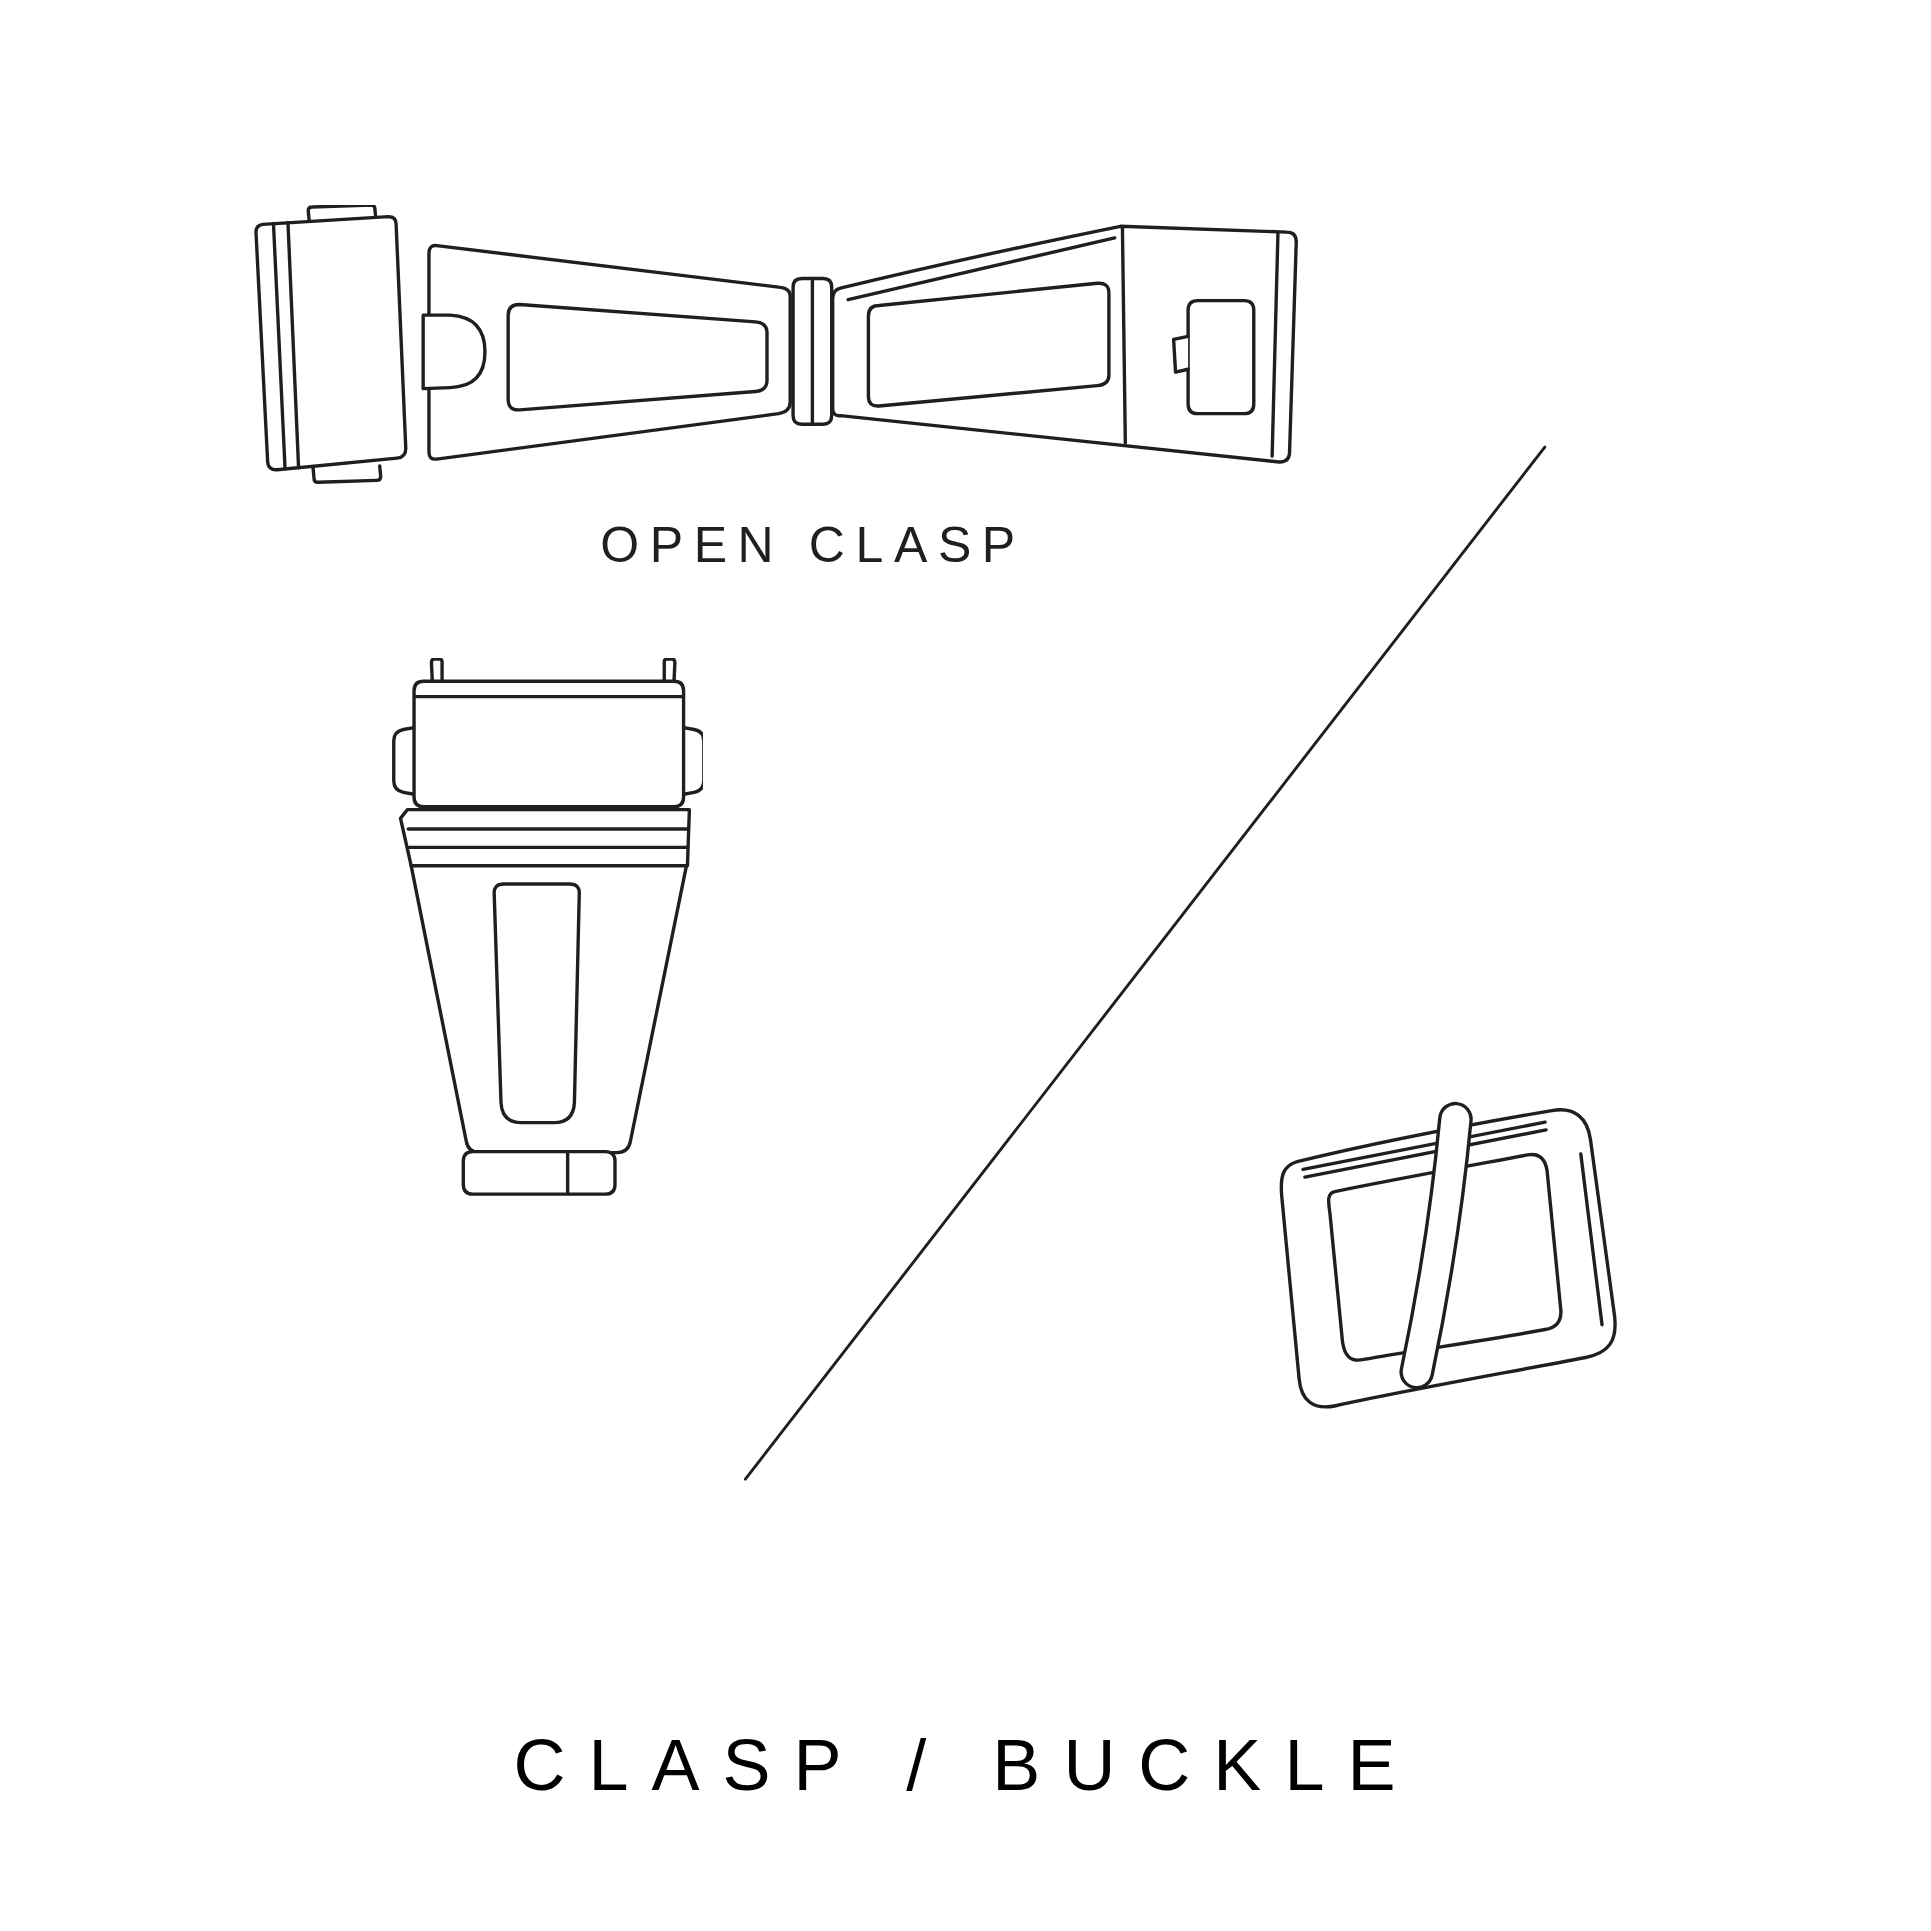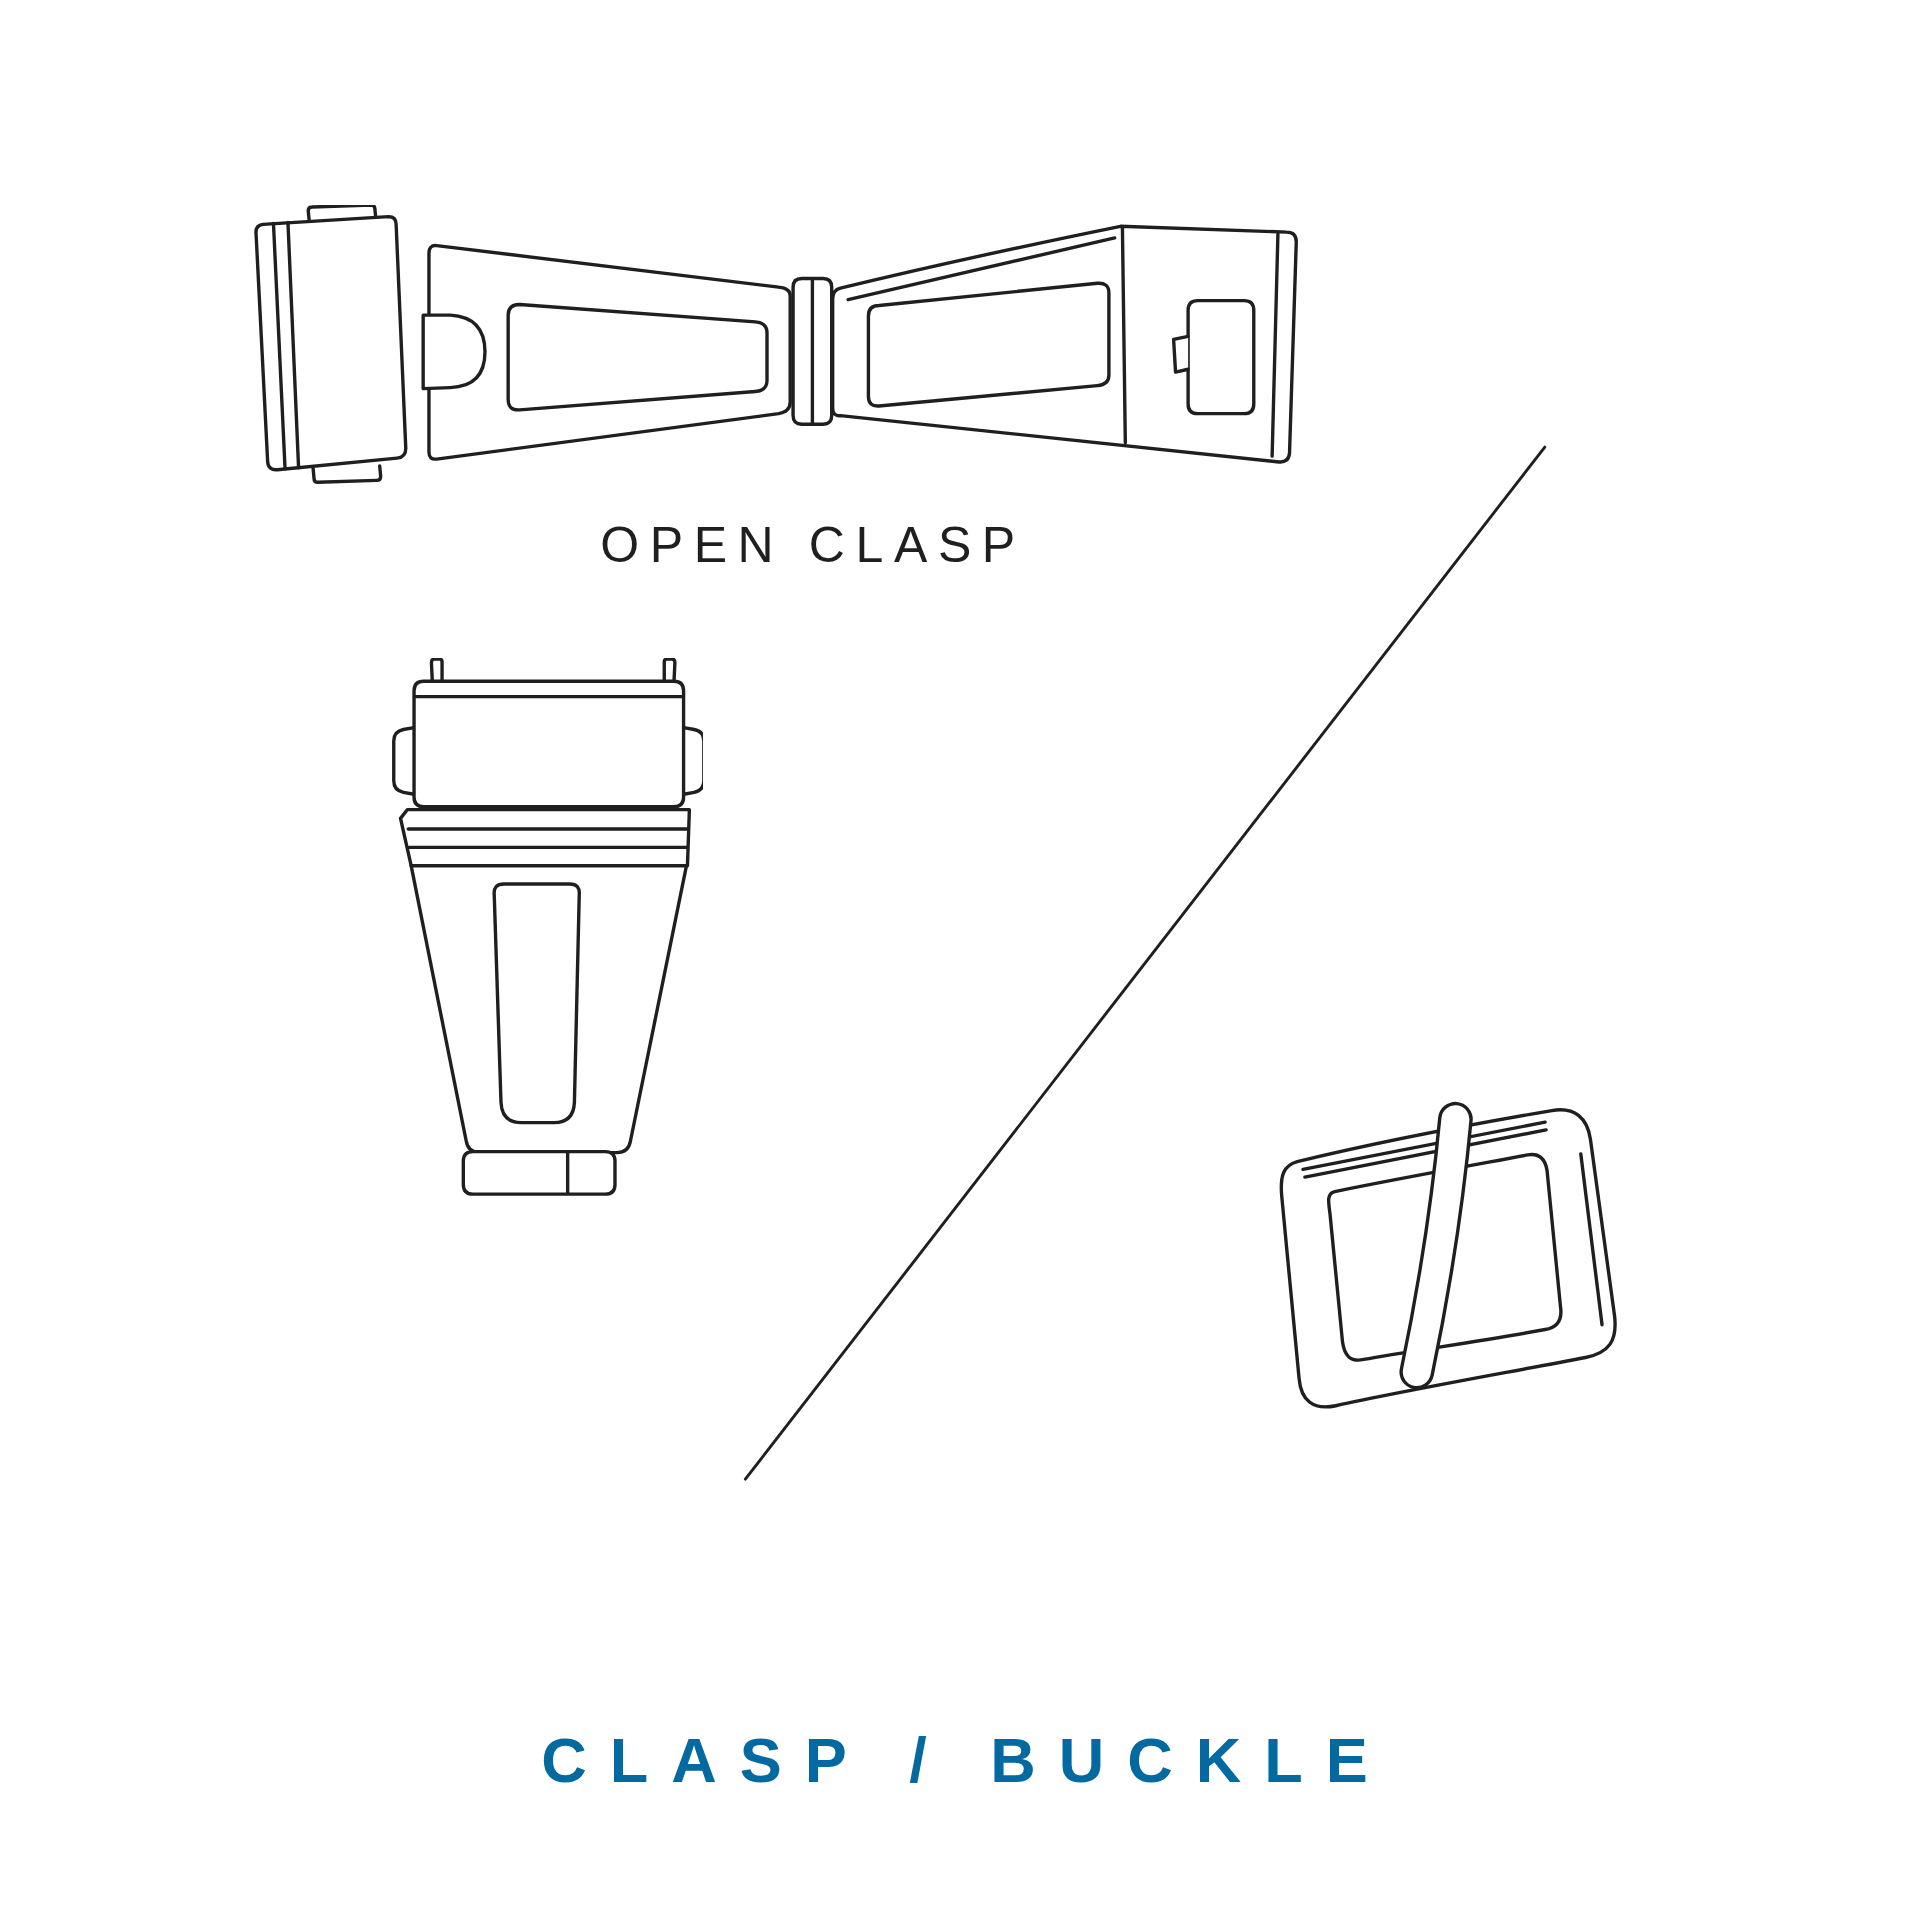--- a/index.html
+++ b/index.html
@@ -20,25 +20,25 @@
     transform: translateX(-50%);
     color: #1f1f1f;
     font-size: 50px;
     letter-spacing: 10.6px;
     white-space: nowrap;
     font-weight: 400;
   }
   .page-title {
     position: absolute;
     transform: translateX(-50%);
-    color: #0369a1;
-    font-size: 63px;
+    color: #000000;
+    font-size: 72px;
     letter-spacing: 23px;
     white-space: nowrap;
-    font-weight: 700;
+    font-weight: 400;
   }
   svg path, svg line, svg circle { vector-effect: none; }
 </style>
 </head>
 <body>
 
 <div id="canvas">
 
   <svg class="illus" style="left:0; top:0;" width="1931" height="1931" viewBox="0 0 2000 2000">
     <line x1="1600" y1="463" x2="772" y2="1532" stroke="#1f1f1f" stroke-width="3" stroke-linecap="round"></line>

